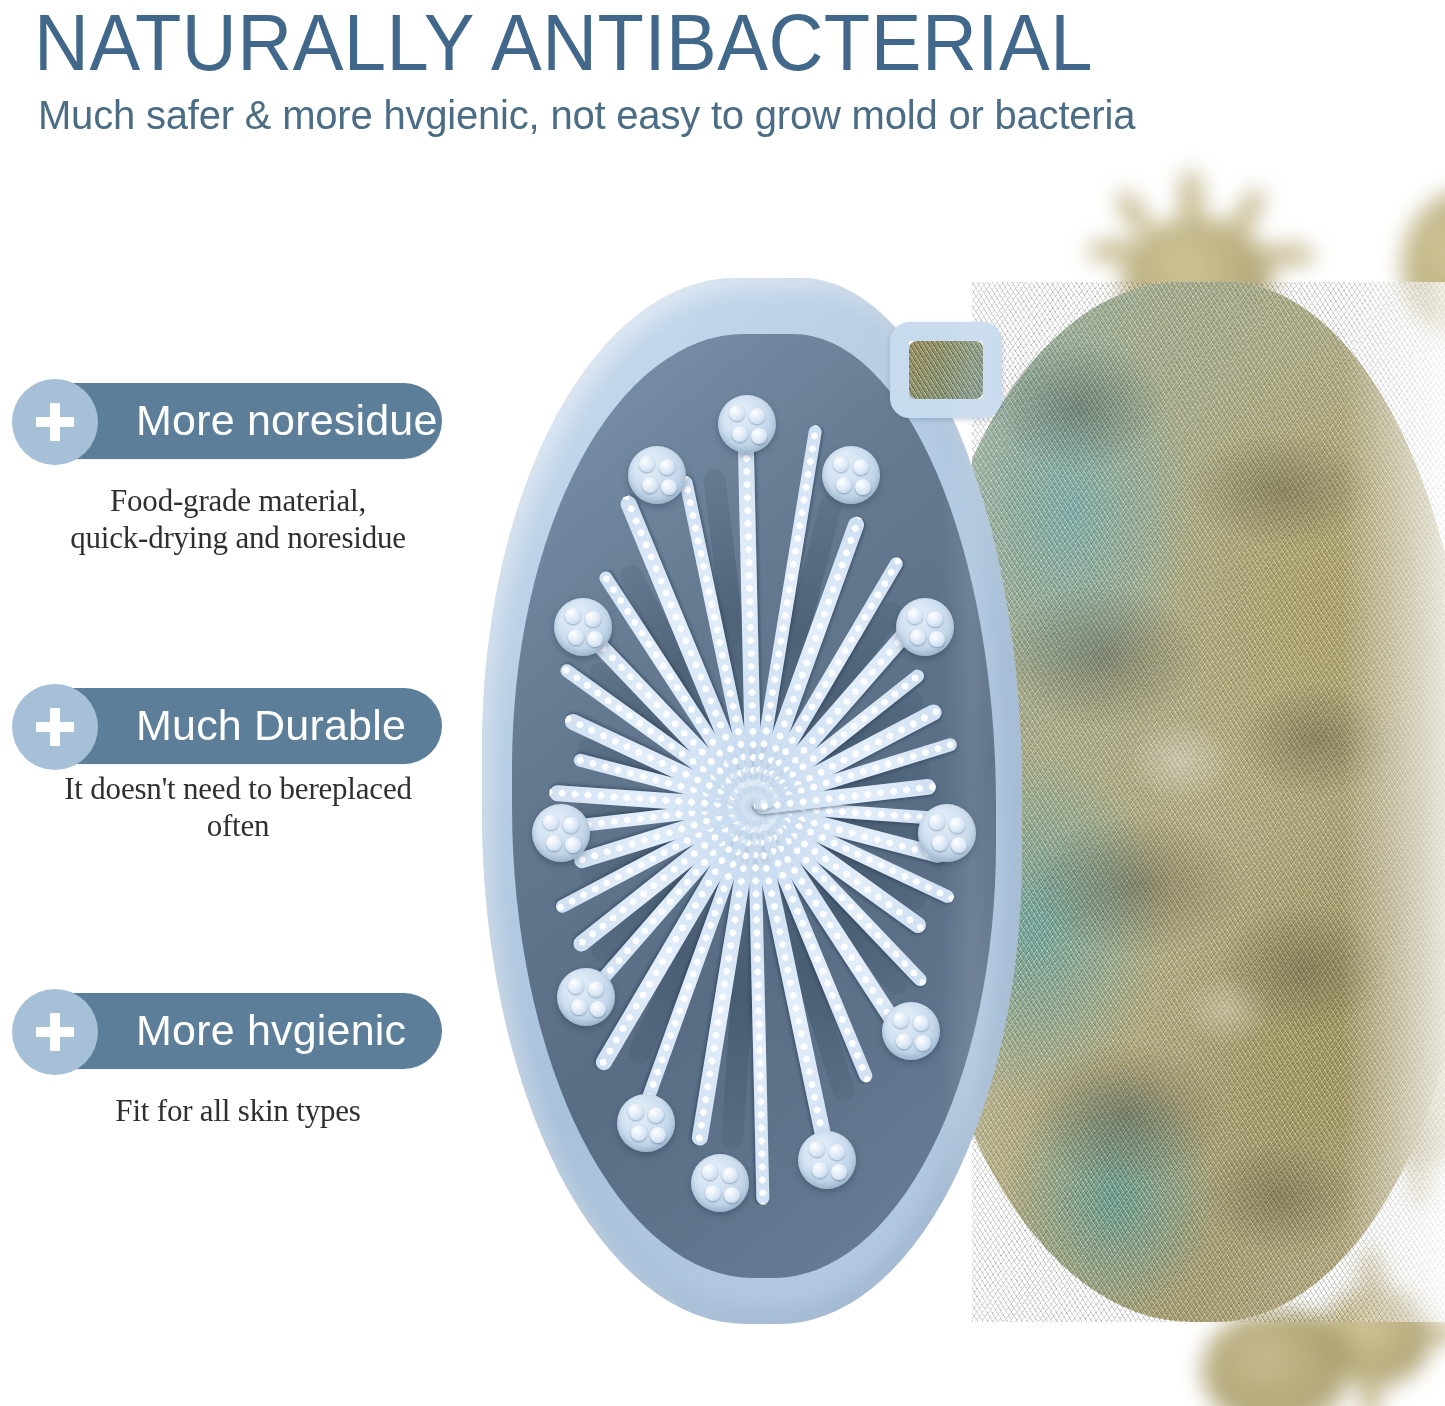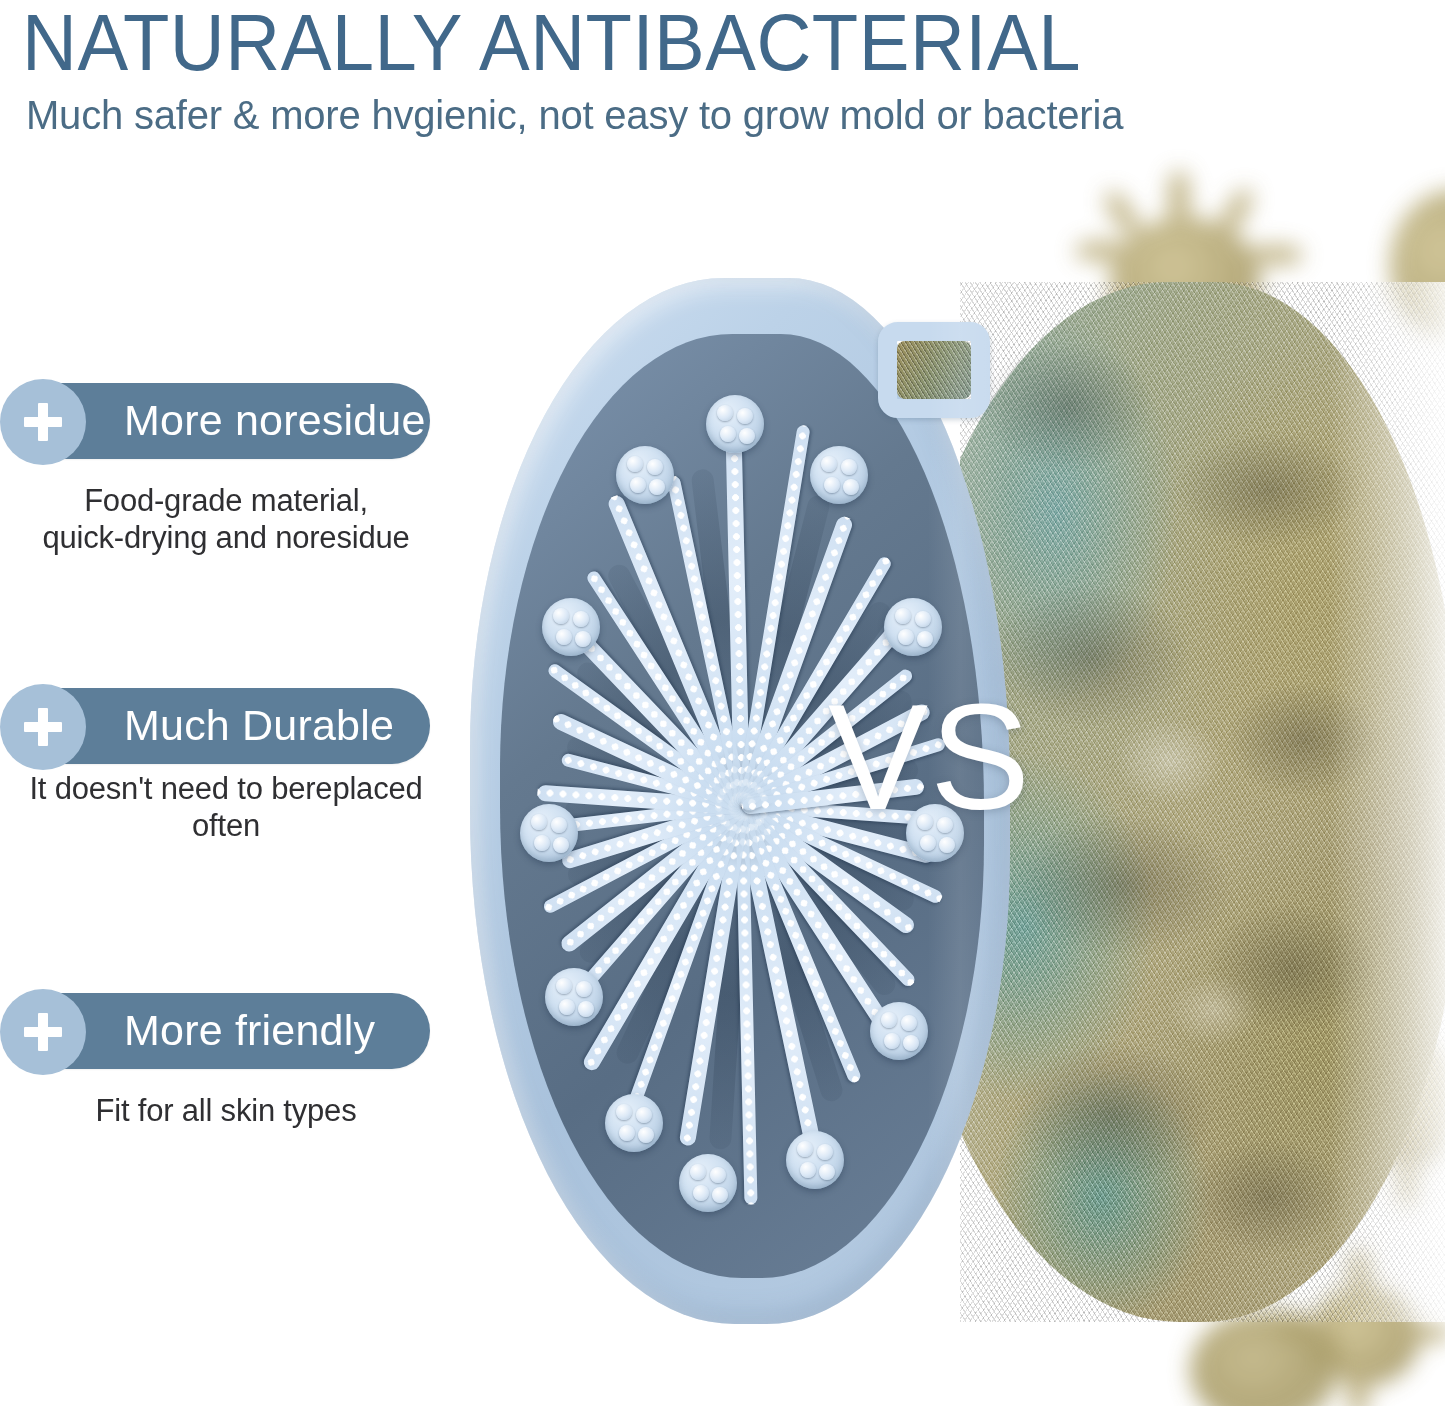--- a/index.html
+++ b/index.html
@@ -3,21 +3,21 @@
 <meta charset="utf-8">
 <title>Naturally Antibacterial</title>
 <style>
   * { box-sizing: border-box; margin: 0; padding: 0; }
   html, body { width: 1445px; height: 1406px; overflow: hidden; }
   body {
     background: #ffffff;
     font-family: "Liberation Sans", sans-serif;
     position: relative;
   }
-  #stage { position: absolute; inset: 0; width: 1318px; height: 1406px; }
+  #stage { position: absolute; inset: 0; width: 1318px; height: 1406px; margin-left: 12px; }
 
   
   .header { position: absolute; left: 0; top: 0; width: 1445px; }
   .title {
     position: absolute; left: 22px; top: -4px;
     width: 1400px;
     font-size: 76px;
     letter-spacing: 0.5px;
     font-weight: 400;
     color: #41688a;
@@ -66,20 +66,21 @@
   .plus-circle::after  { left: 38px; top: 24px; width: 10px; height: 38px; }
 
   .caption {
     position: absolute; left: 0; width: 452px;
     text-align: center;
     font-size: 31px;
     font-weight: 300;
     color: #2f2f32;
     line-height: 1.18;
     letter-spacing: -0.2px;
+    font-family: Liberation Serif, serif;
   }
 
   
   .compare { position: absolute; left: 430px; top: 250px; width: 1015px; height: 1156px; }
 
   
   .germ { position: absolute; border-radius: 50%; filter: blur(11px); opacity: .85; }
   .germ-core { position:absolute; border-radius:50%; }
   .germ-spike { position:absolute; border-radius: 40%; }
 
@@ -249,21 +250,21 @@
   <div class="feature" style="top:688px">
     <div class="pill">
       <span class="pill-label">Much Durable</span>
     </div>
     <span class="plus-circle"></span>
     <div class="caption" style="top:83px">It doesn't need to bereplaced<br>often</div>
   </div>
 
   <div class="feature" style="top:993px">
     <div class="pill">
-      <span class="pill-label">More friendly</span>
+      <span class="pill-label">More hvgienic</span>
     </div>
     <span class="plus-circle"></span>
     <div class="caption" style="top:100px">Fit for all skin types</div>
   </div>
 
   <div class="compare">
 
     <div class="germ" style="left:620px; top:-95px; width:270px; height:240px;">
       <div class="germ-core" style="left:60px; top:62px; width:150px; height:130px; background:radial-gradient(circle at 42% 38%, #c8bb86 0%, #ab9d66 60%, #8e8250 100%);"></div>
       <div class="germ-spike" style="left:118px;top:16px;width:22px;height:56px;background:#b9ab78;"></div>
@@ -499,16 +500,15 @@
             <i></i>
             <i></i>
           </div>
         </div>
       <div class="loop-hole"></div>
       <div class="loop-window"></div>
     </div>
 
     <div class="seam"></div>
 
-    <div class="vs">VS</div>
   </div>
 
 </div>
 
 </body></html>

